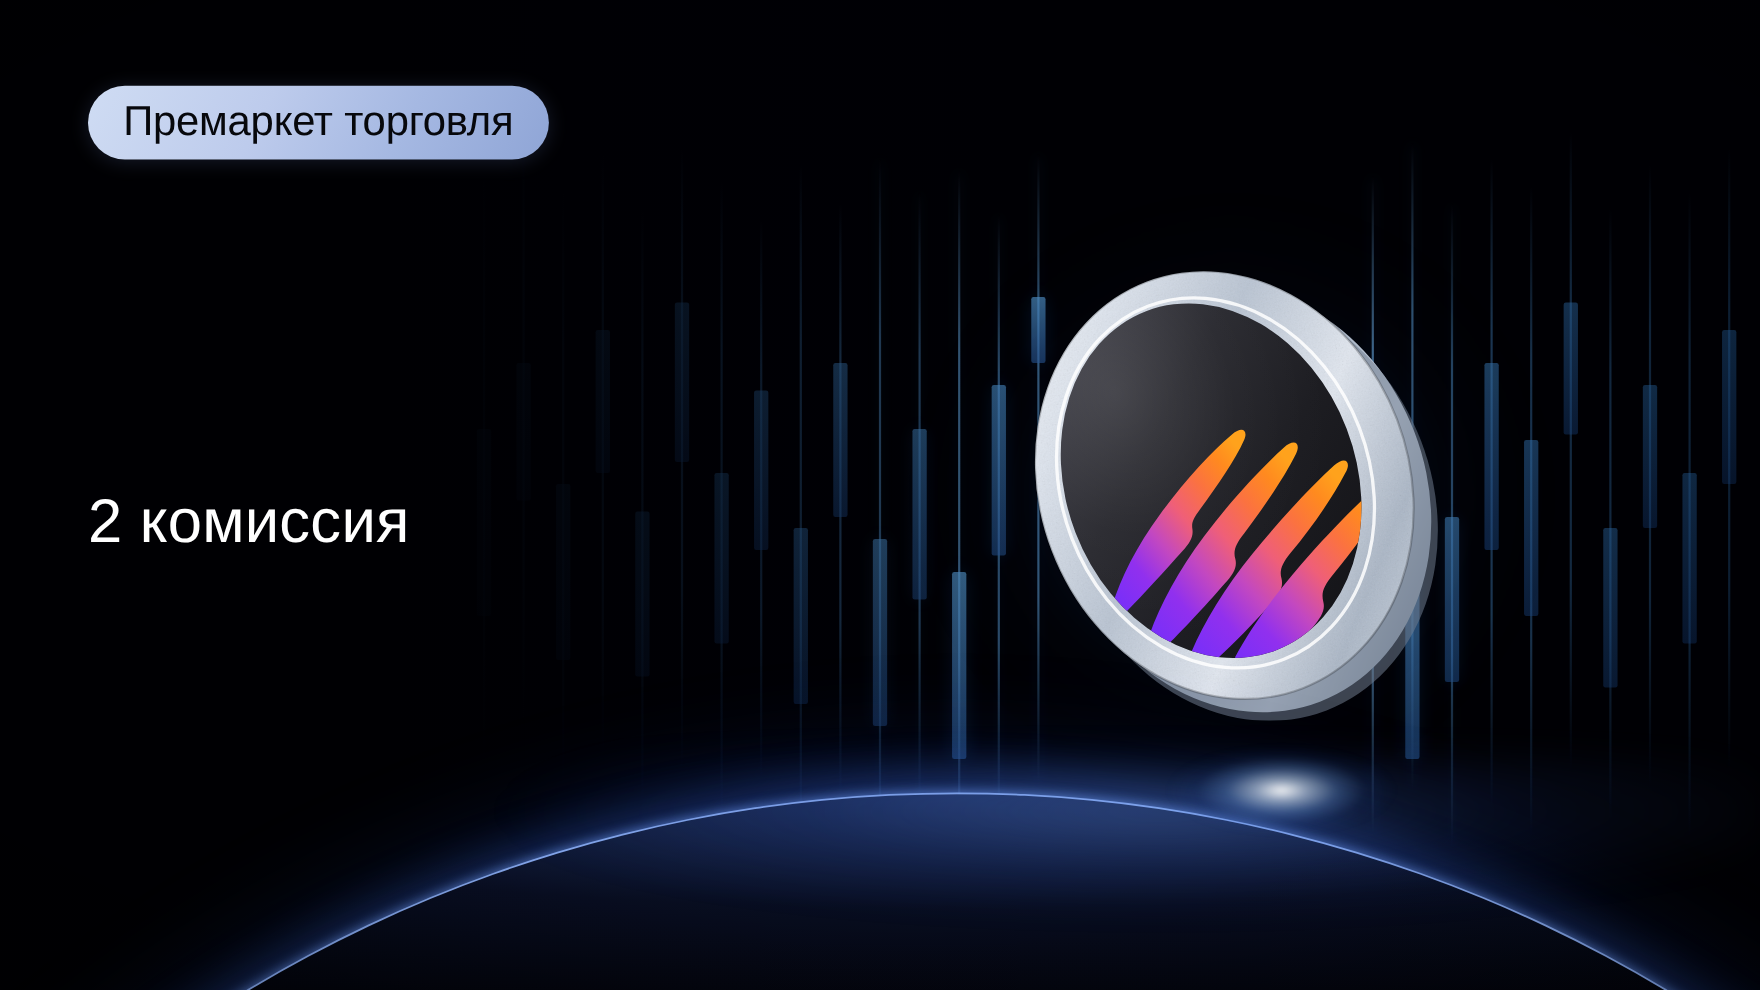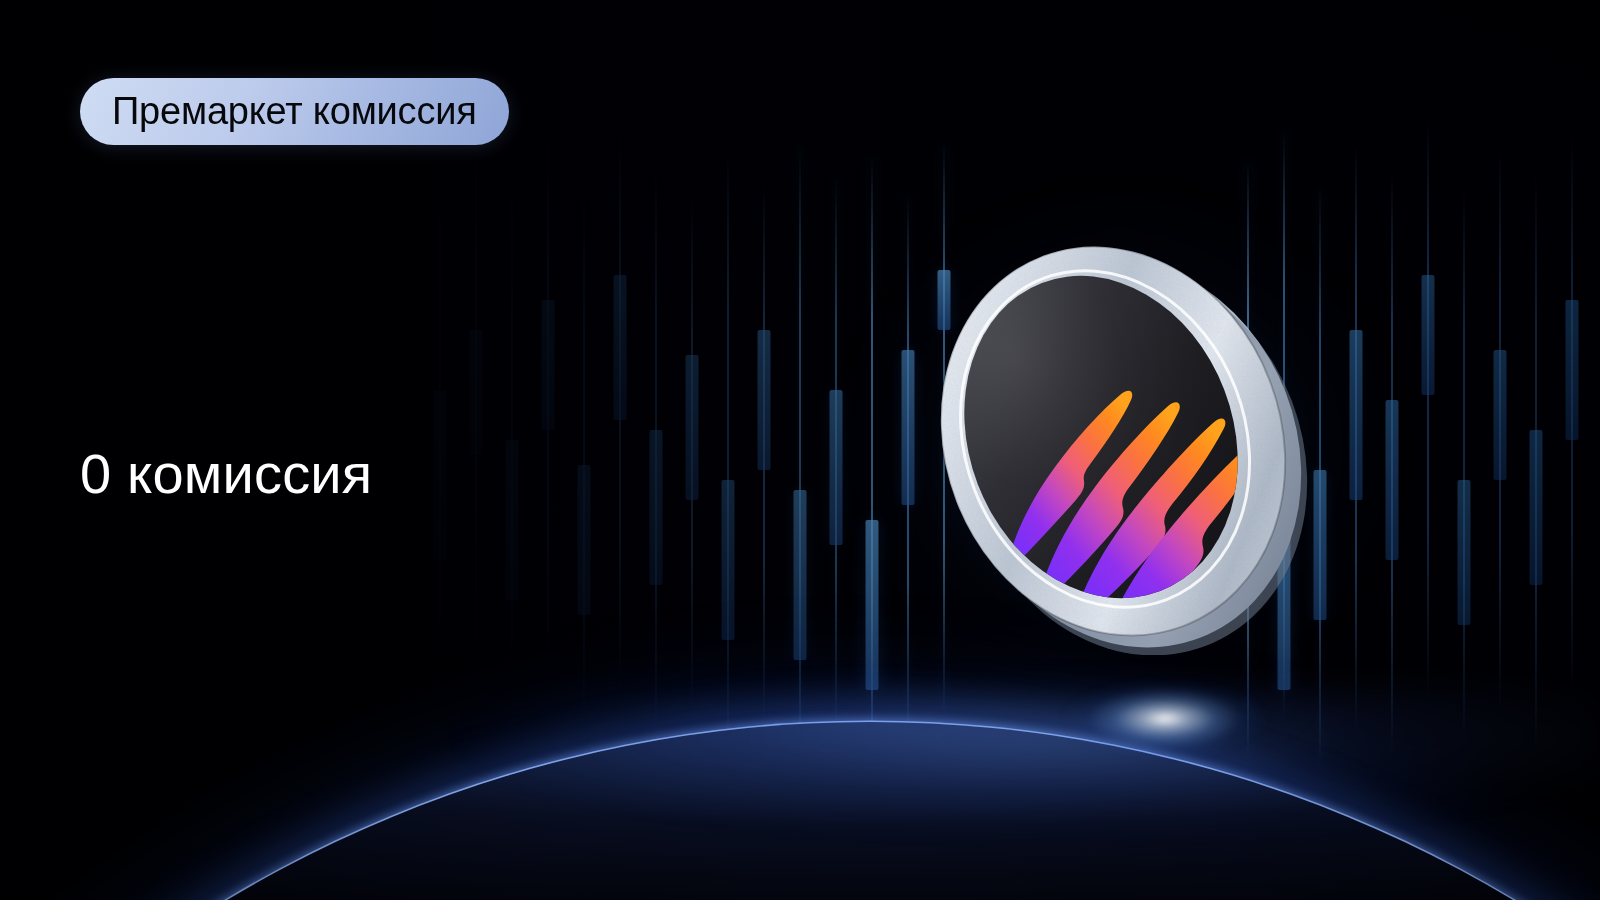--- a/index.html
+++ b/index.html
@@ -331,19 +331,19 @@
     </svg>
   </div>
 
   <div class="planet"></div>
   <div class="planet-rimwash"></div>
   <div class="planet-hotspot"></div>
 
   <div class="bg-vignette"></div>
 
   <div id="badge">
-    <span id="badge-label">Премаркет комиссия</span>
+    <span id="badge-label">Премаркет торговля</span>
   </div>
 
 
-  <div id="subline">0 комиссия</div>
+  <div id="subline">2 комиссия</div>
 
 </div>
 
 </body></html>

